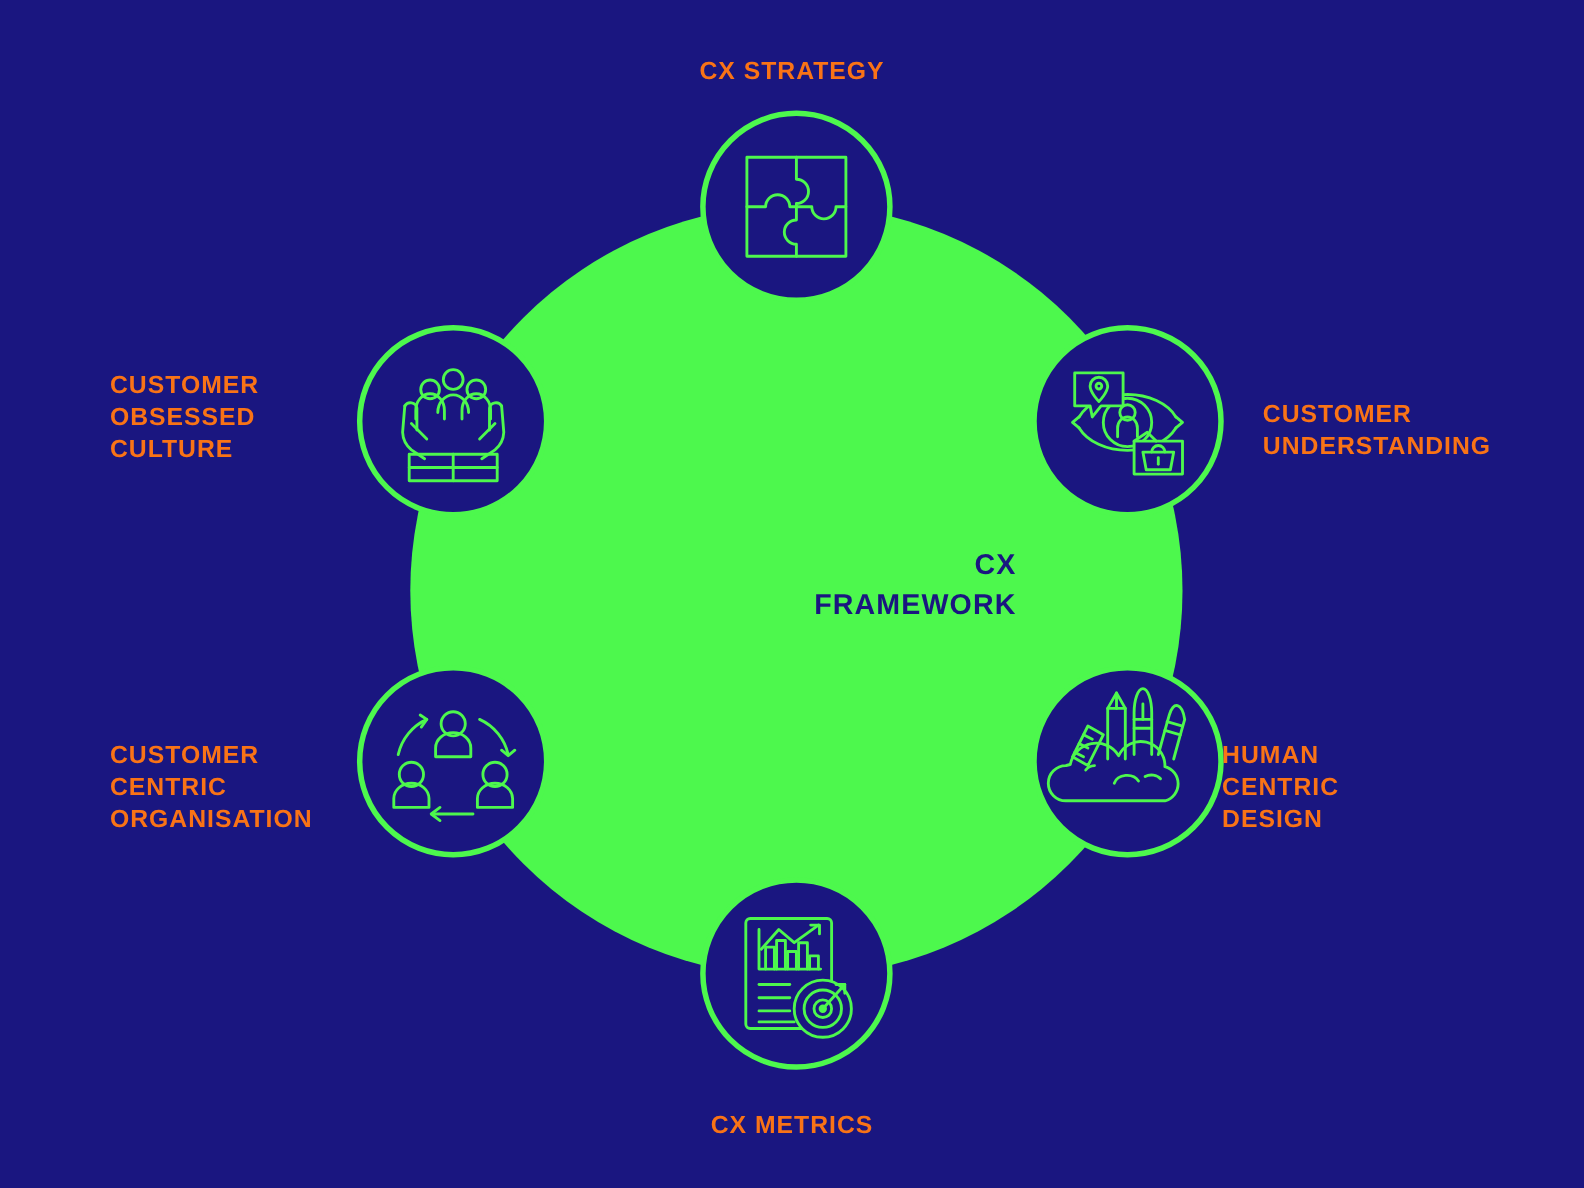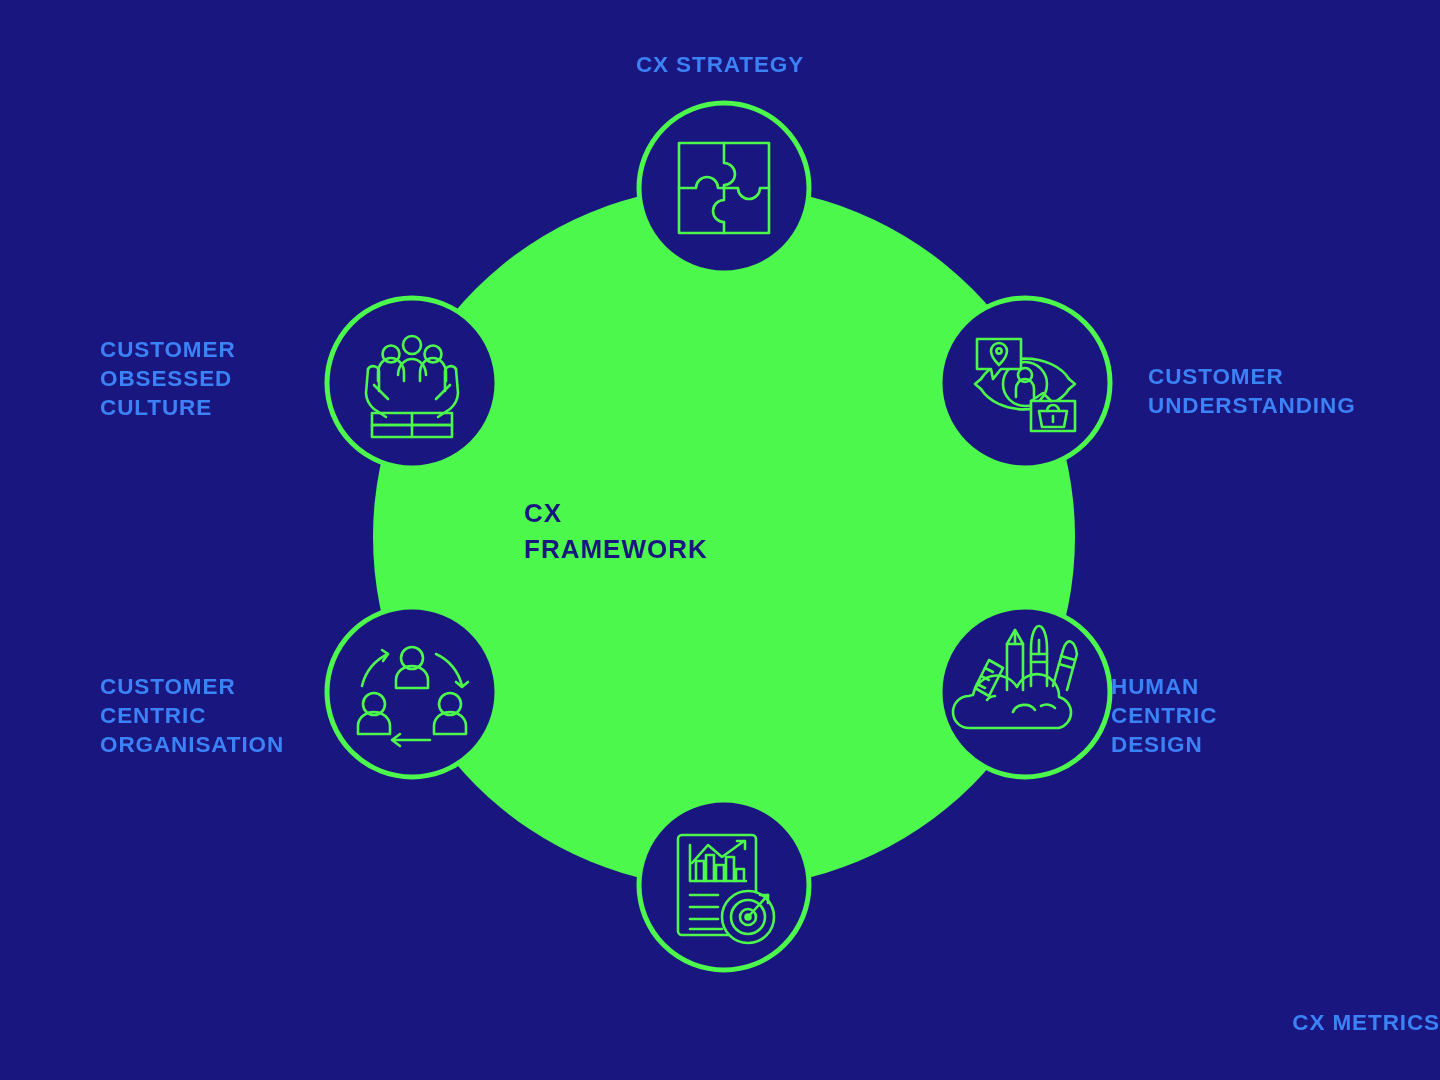--- a/index.html
+++ b/index.html
@@ -23,59 +23,59 @@
   svg#diagram {
     position: absolute;
     left: 0;
     top: 0;
     width: 1440px;
     height: 1080px;
     display: block;
   }
   .label {
     position: absolute;
-    color: #3b82f6;
+    color: #f97316;
     font-family: "Liberation Sans", sans-serif;
     font-weight: bold;
     font-size: 22.5px;
     letter-spacing: 0.9px;
     line-height: 29px;
     text-transform: uppercase;
     white-space: pre-line;
   }
   .label-left  { text-align: left; }
   .label-right { text-align: left; }
   .label-center{ text-align: center; }
 
   #label-cx-strategy {
     left: 0; width: 1440px; top: 50px;
     text-align: center;
   }
   #label-cx-metrics {
     left: 0; width: 1440px; top: 1008px;
-    text-align: right;
+    text-align: center;
   }
   #label-customer-understanding {
     left: 1148px; top: 362px;
   }
   #label-human-centric-design {
     left: 1111px; top: 672px;
   }
   #label-customer-obsessed-culture {
     left: 100px; top: 335px;
   }
   #label-customer-centric-organisation {
     left: 100px; top: 672px;
   }
   .center-text {
     position: absolute;
     left: 524px;
     top: 495px;
     width: 400px;
-    text-align: left;
+    text-align: right;
     color: #1a1680;
     font-family: "Liberation Sans", sans-serif;
     font-weight: bold;
     font-size: 26px;
     letter-spacing: 1px;
     line-height: 36px;
     text-transform: uppercase;
     white-space: pre-line;
   }
 </style>

